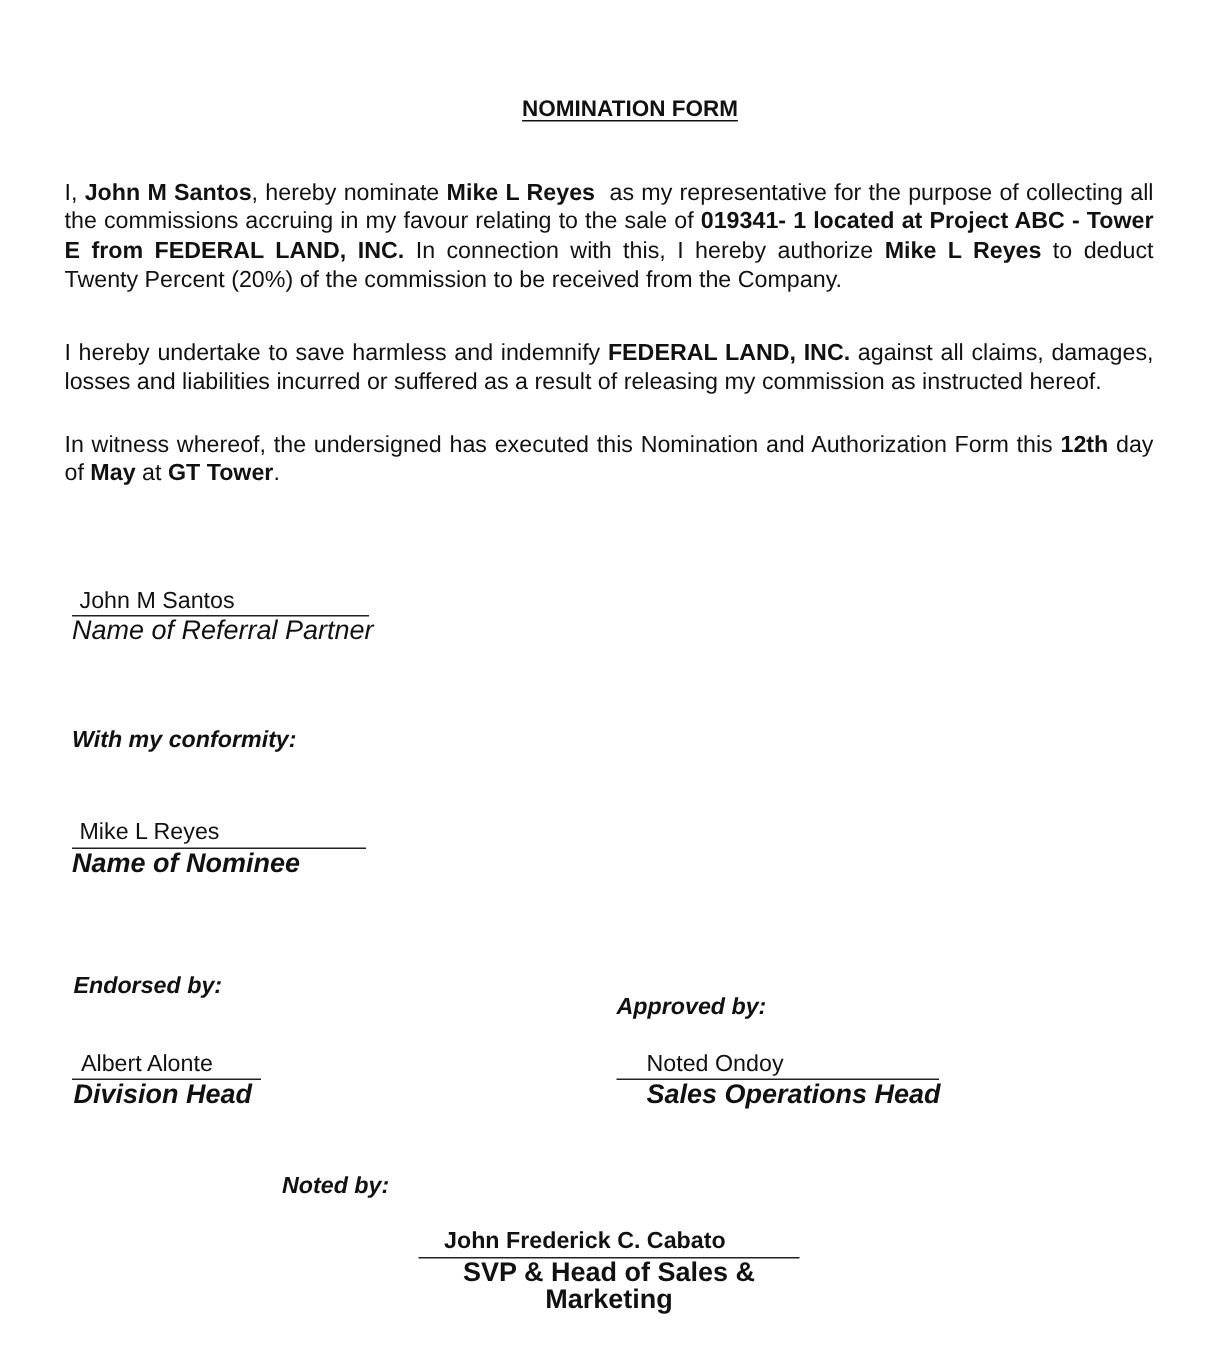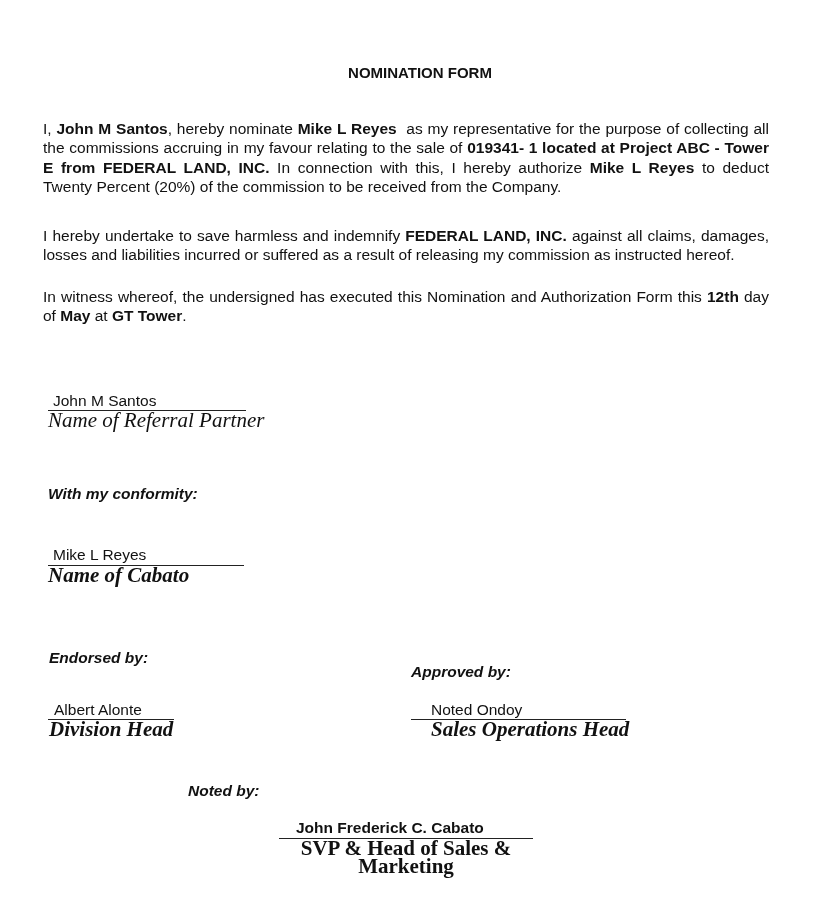--- a/index.html
+++ b/index.html
@@ -19,20 +19,21 @@
     .title {
       position: absolute;
       top: 64px;
       left: 0;
       width: 813px;
       text-align: center;
       font-weight: bold;
       font-size: 15px;
     }
     .title span {
+      text-decoration: underline;
       text-underline-offset: 3px;
       padding-left: 27px;
     }
     .para {
       position: absolute;
       left: 43px;
       width: 726px;
       text-align: justify;
       line-height: 19.3px;
       margin: 0;
@@ -47,23 +48,22 @@
       font-size: 15.5px;
       line-height: 18px;
     }
     .sig-line {
       position: absolute;
       height: 0;
       border-top: 1px solid #222;
     }
     .sig-role {
       position: absolute;
-      font-size: 21px;
+      font-size: 18px;
       line-height: 18px;
-      font-family: Liberation Serif, serif;
     }
     .italic { font-style: italic; }
     .bold { font-weight: bold; }
     .label {
       position: absolute;
       font-size: 15.5px;
       font-weight: bold;
       font-style: italic;
     }
   </style>
@@ -81,21 +81,21 @@
 <p class="para p3"><span>In witness whereof, the undersigned has executed this Nomination and Authorization Form this </span><b>12th</b><span> day of </span><b>May</b><span> at </span><b>GT Tower</b><span>.</span></p>
 
 <div class="sig-name" style="top:392px; left:53px;">John M Santos</div>
 <div class="sig-line" style="top:410px; left:48px; width:198px;"></div>
 <div class="sig-role italic" style="top:411px; left:48px;">Name of Referral Partner</div>
 
 <div class="label" style="top:485px; left:48px;">With my conformity:</div>
 
 <div class="sig-name" style="top:546px; left:53px;">Mike L Reyes</div>
 <div class="sig-line" style="top:565px; left:48px; width:196px;"></div>
-<div class="sig-role italic bold" style="top:566px; left:48px;">Name of Cabato</div>
+<div class="sig-role italic bold" style="top:566px; left:48px;">Name of Nominee</div>
 
 <div class="label italic" style="top:649px; left:49px;">Endorsed by:</div>
 <div class="sig-name" style="top:701px; left:54px;">Albert Alonte</div>
 <div class="sig-line" style="top:719px; left:48px; width:126px;"></div>
 <div class="sig-role italic bold" style="top:720px; left:49px;">Division Head</div>
 
 <div class="label italic" style="top:663px; left:411px;">Approved by:</div>
 <div class="sig-name" style="top:701px; left:431px;">Noted Ondoy</div>
 <div class="sig-line" style="top:719px; left:411px; width:215px;"></div>
 <div class="sig-role italic bold" style="top:720px; left:431px;">Sales Operations Head</div>

